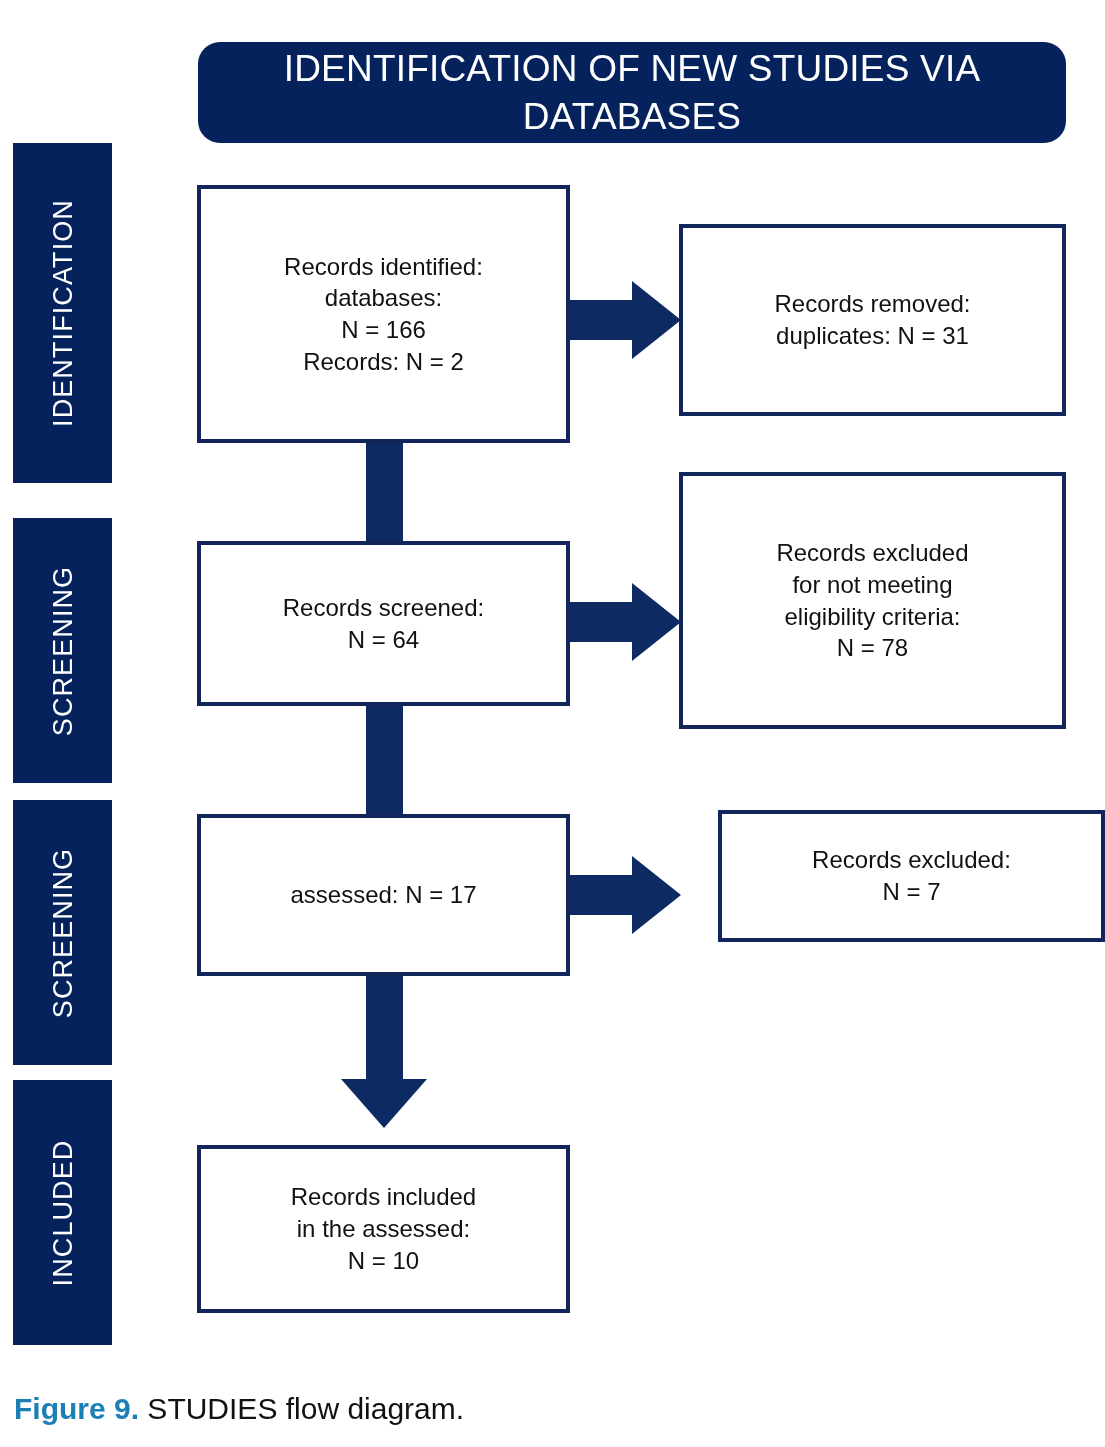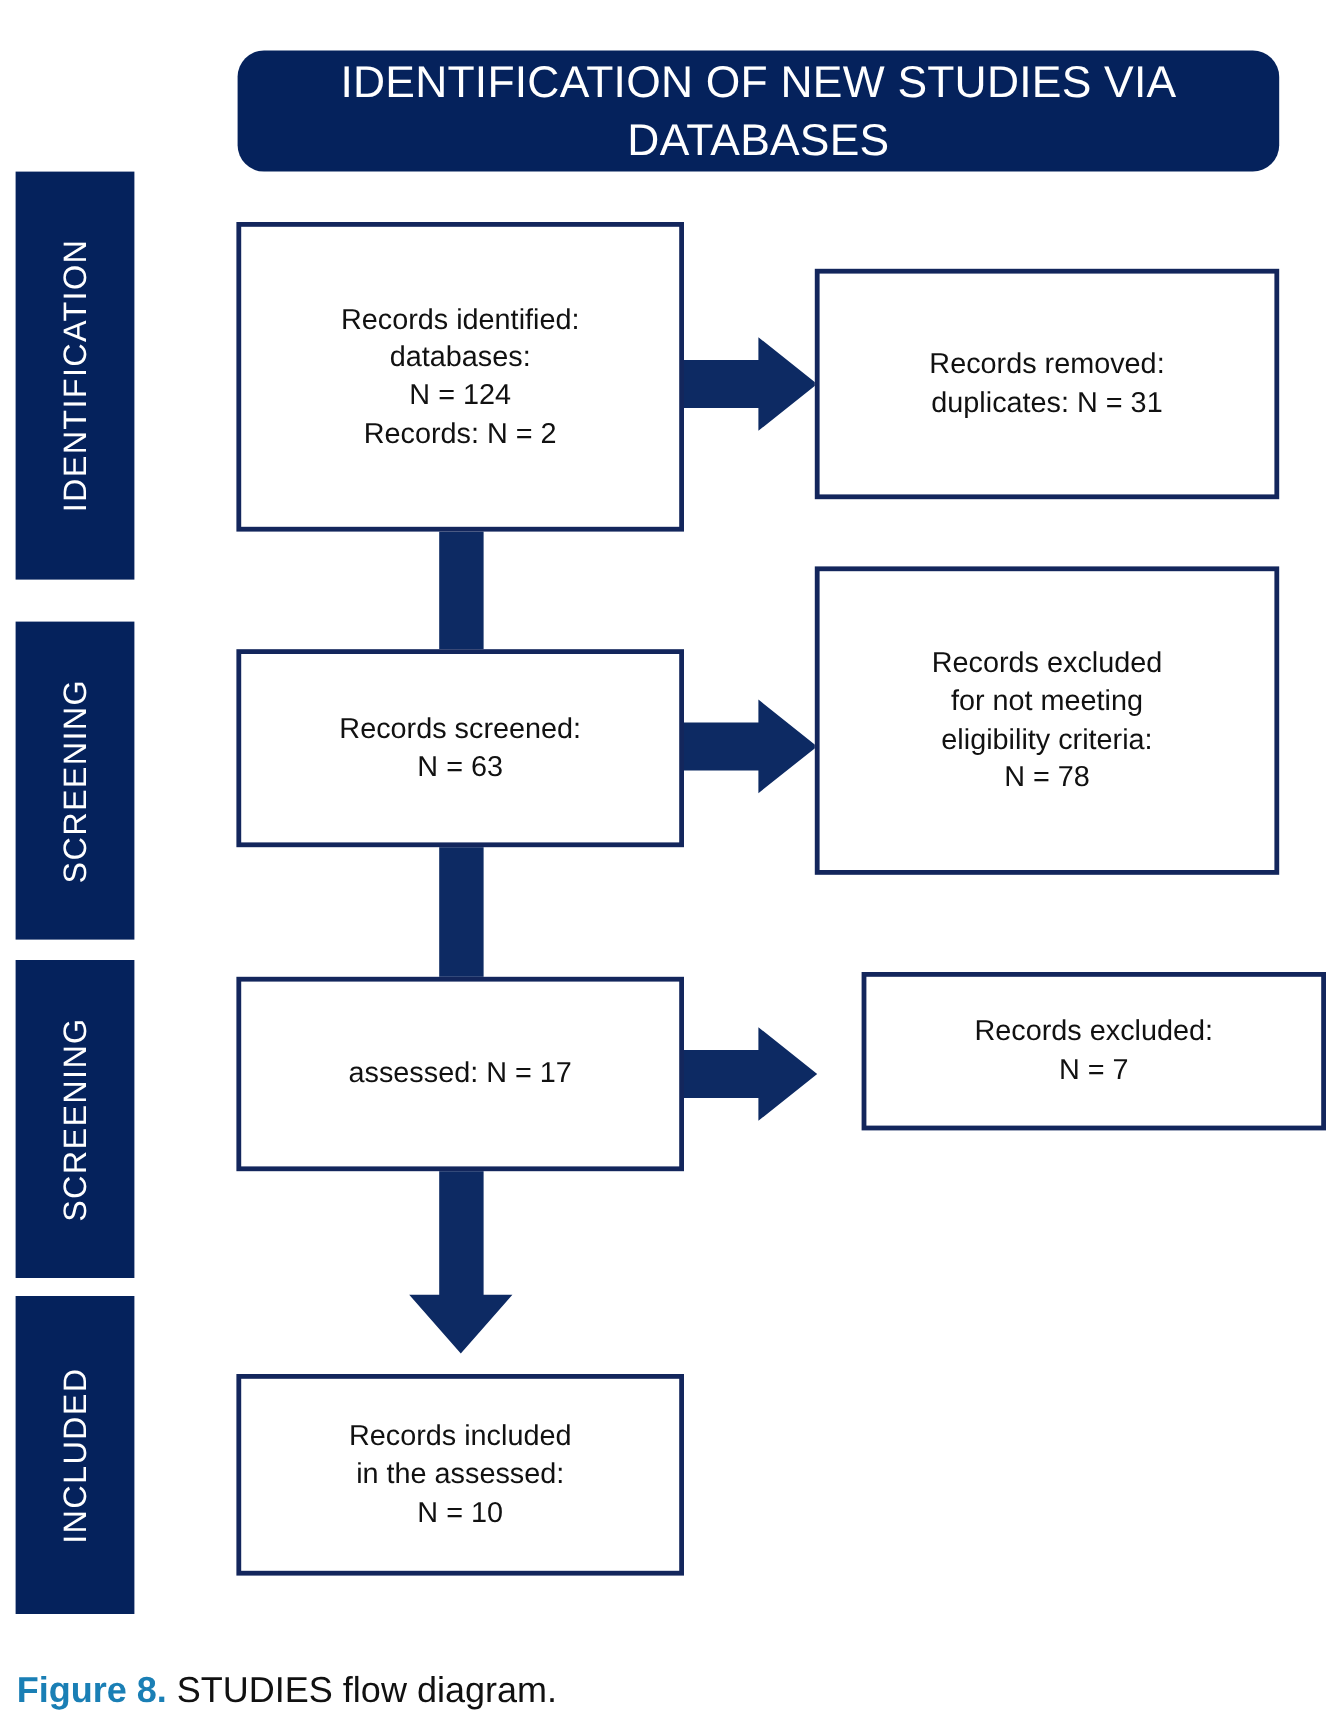--- a/index.html
+++ b/index.html
@@ -149,29 +149,29 @@
 
     <polygon points="570,602 632,602 632,583 681,622 632,661 632,642 570,642" fill="#0d2a63"></polygon>
 
     <polygon points="570,875 632,875 632,856 681,895 632,934 632,915 570,915" fill="#0d2a63"></polygon>
   </svg>
 
   <div class="flow-box" style="left:197px; top:185px; width:373px; height:258px;">
     <div class="btext">
       <div>Records identified:</div>
       <div>databases:</div>
-      <div>N = 124</div>
+      <div>N = 166</div>
       <div>Records: N = 2</div>
     </div>
   </div>
 
   <div class="flow-box" style="left:197px; top:541px; width:373px; height:165px;">
     <div class="btext">
       <div>Records screened:</div>
-      <div>N = 63</div>
+      <div>N = 64</div>
     </div>
   </div>
 
   <div class="flow-box" style="left:197px; top:814px; width:373px; height:162px;">
     <div class="btext">
       <div>assessed: N = 17</div>
     </div>
   </div>
 
   <div class="flow-box" style="left:197px; top:1145px; width:373px; height:168px;">
@@ -199,16 +199,16 @@
   </div>
 
   <div class="flow-box" style="left:718px; top:810px; width:387px; height:132px;">
     <div class="btext">
       <div>Records excluded:</div>
       <div>N = 7</div>
     </div>
   </div>
 
   <div class="caption">
-    <span class="cap-figno">Figure 8.</span><span class="cap-text"> STUDIES flow diagram.</span>
+    <span class="cap-figno">Figure 9.</span><span class="cap-text"> STUDIES flow diagram.</span>
   </div>
 
 </div>
 
 </body></html>

